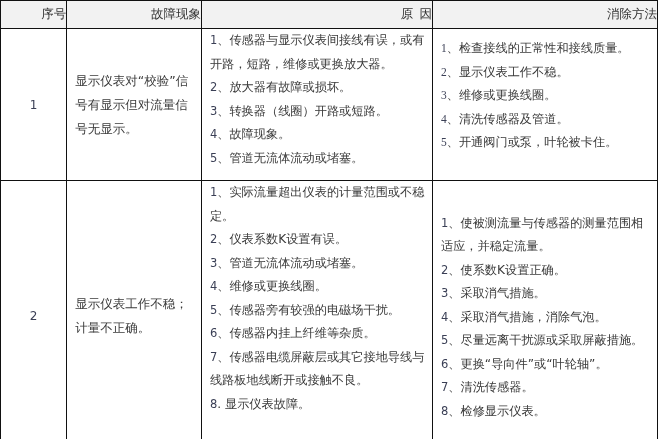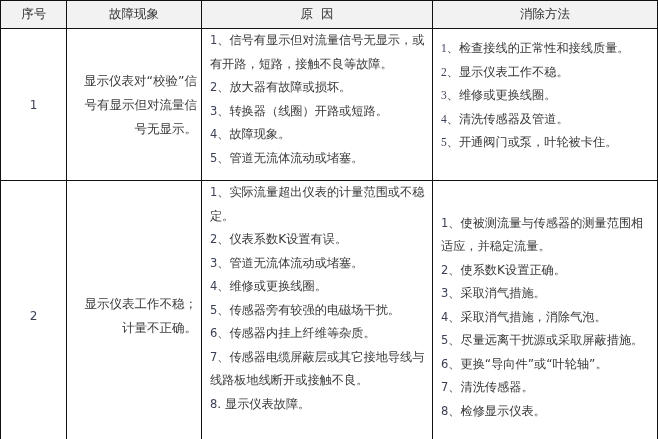--- a/index.html
+++ b/index.html
@@ -25,39 +25,38 @@
     table.fault-table td, table.fault-table th {
       border: 1px solid #111111;
       padding: 0;
       vertical-align: middle;
     }
     th {
       background: #f2f2f2;
       font-weight: normal;
       font-size: 12.5px;
       height: 27px;
-      text-align: center;
+      text-align: right;
       color: #333;
     }
     .col-no { width: 66px; }
     .col-sym { width: 134px; }
     .col-cause { width: 230px; }
     .col-fix { width: 224px; }
 
     td.no-cell {
       text-align: center;
       font-size: 12px;
       color: #3a3f55;
     }
     td.sym-cell {
       padding-left: 8px !important;
       padding-right: 4px !important;
       font-size: 12.5px;
       line-height: 24px;
-      text-align: right;
     }
     td.list-cell {
       padding-left: 8px !important;
       padding-right: 4px !important;
       font-size: 12.2px;
       line-height: 23.5px;
     }
     .row1 td { height: 143px; }
     .row2 td { height: 265px; }
     .row1 td.list-cell { vertical-align: top; padding-top: 0 !important; }
@@ -74,30 +73,30 @@
   <colgroup>
     <col class="col-no">
     <col class="col-sym">
     <col class="col-cause">
     <col class="col-fix">
   </colgroup>
   <thead>
     <tr>
       <th>序号</th>
       <th>故障现象</th>
-      <th style="white-space:pre;">原  因</th>
+      <th style="white-space:pre;font-family:Liberation Serif, serif;">原  因</th>
       <th>消除方法</th>
     </tr>
   </thead>
   <tbody>
     <tr class="row1">
       <td class="no-cell">1</td>
       <td class="sym-cell">显示仪表对“校验”信号有显示但对流量信号无显示。</td>
       <td class="list-cell cause-cell">
-        <span class="list-line"><span class="num">1</span><span>、</span><span>信号有显示但对流量信号无显示，或有开路，短路，接触不良等故障。</span></span>
+        <span class="list-line"><span class="num">1</span><span>、</span><span>传感器与显示仪表间接线有误，或有开路，短路，维修或更换放大器。</span></span>
         <span class="list-line"><span class="num">2</span><span>、</span><span>放大器有故障或损坏。</span></span>
         <span class="list-line"><span class="num">3</span><span>、</span><span>转换器（线圈）开路或短路。</span></span>
         <span class="list-line"><span class="num">4</span><span>、</span><span>故障现象。</span></span>
         <span class="list-line"><span class="num">5</span><span>、</span><span>管道无流体流动或堵塞。</span></span>
       </td>
       <td class="list-cell fix-cell">
         <span class="list-line"><span class="num">1</span><span>、</span><span>检查接线的正常性和接线质量。</span></span>
         <span class="list-line"><span class="num">2</span><span>、</span><span>显示仪表工作不稳。</span></span>
         <span class="list-line"><span class="num">3</span><span>、</span><span>维修或更换线圈。</span></span>
         <span class="list-line"><span class="num">4</span><span>、</span><span>清洗传感器及管道。</span></span>

